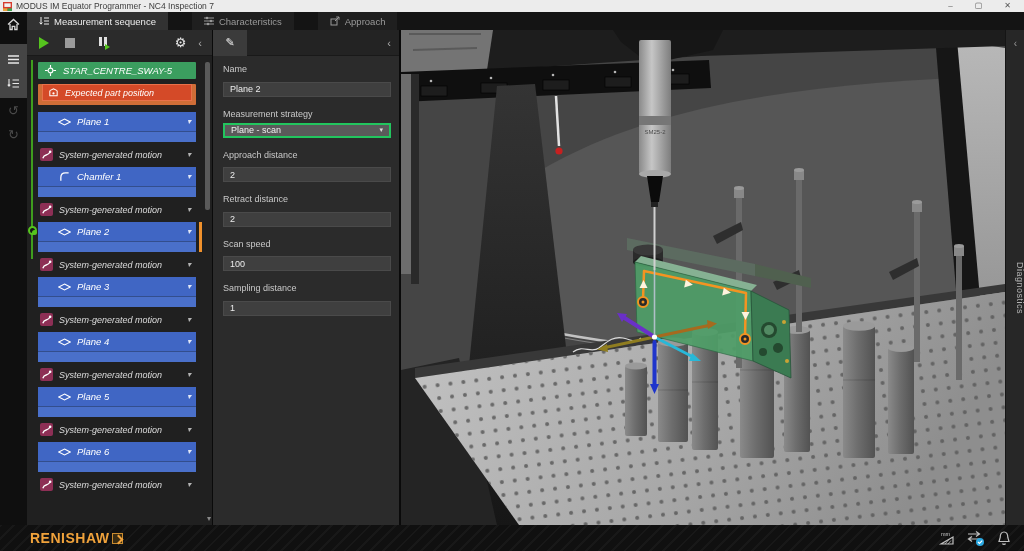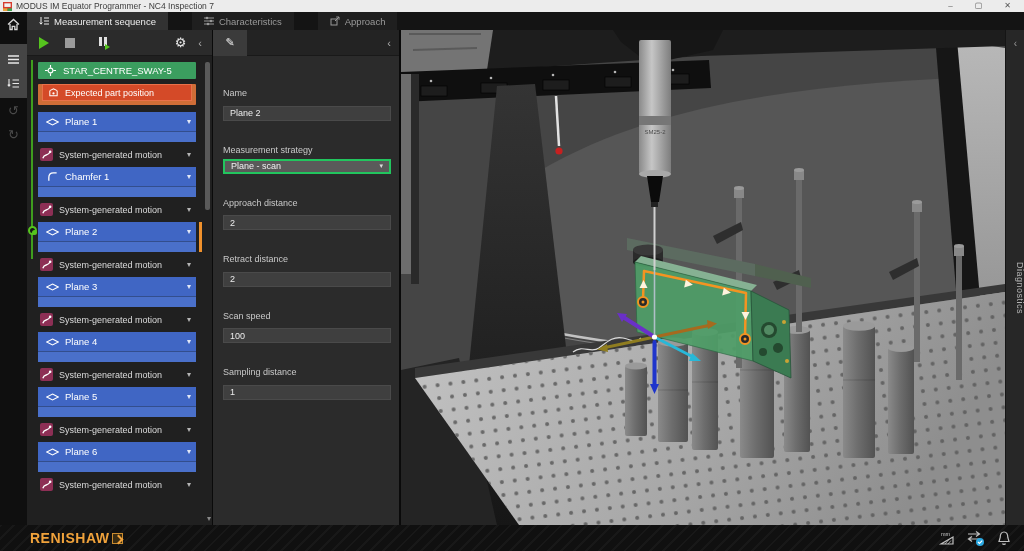--- a/index.html
+++ b/index.html
@@ -42,34 +42,34 @@
   .tb-step { position:relative; width:14px; height:12px; margin-left:22px; }
   .tb-step i { position:absolute; top:0; width:2.5px; height:9px; background:#e0e0e0; }
   .tb-step i:nth-child(1){ left:2px; } .tb-step i:nth-child(2){ left:7px; }
   .tb-step b { position:absolute; left:8px; top:7px; width:0; height:0;
     border-left:5px solid #55c41e; border-top:3px solid transparent; border-bottom:3px solid transparent; }
   .tb-gear { margin-left:auto; font-size:13px; color:#e6e6e6; line-height:1; }
   .tb-collapse { margin-left:12px; margin-right:2px; color:#aaa; font-size:11px; }
 
   .tree { position:relative; flex:1; overflow:hidden; padding:6px 16px 0 11px; }
   .runline { position:absolute; left:4px; top:4px; width:2px; background:#3f9e1e; }
-  .sq { position:relative; border-radius:1px; }
+  .sq { position:relative; border-radius:1px;font-style:italic; }
   .sq .lb { font-size:9.5px; color:#fff; white-space:nowrap; overflow:hidden; }
   .sq .ic { display:inline-flex; width:13px; height:13px; align-items:center; justify-content:center; flex:0 0 auto; }
   .sq .ic svg { width:11px; height:11px; }
   .sq .ch { margin-left:auto; color:rgba(255,255,255,.85); font-size:8px; padding-right:5px; }
   .sq-green { height:17px; display:flex; align-items:center; gap:6px; padding-left:6px;
     background:#3b9e5f; margin-bottom:5px; }
   .sq-orange { background:#cf6d37; padding-bottom:4px; margin-bottom:7px; }
   .sq-orange-h { height:25px; display:flex; align-items:center; gap:6px; padding-left:6px; }
   .sq-red { height:17px; margin:0 4px; display:flex; align-items:center; gap:5px; padding-left:4px;
     background:#d44a28; border:1px solid #e8714a; }
   .sq-red .lb { font-size:9px; }
   .sq-blue { margin-bottom:4px; }
-  .bh { height:19px; display:flex; align-items:center; gap:6px; padding-left:8px; background:#4066c4; }
+  .bh { height:19px; display:flex; align-items:center; gap:6px; padding-left:20px; background:#4066c4; }
   .bf { height:11px; background:#4a70ca; border-top:1px solid rgba(0,0,0,.3); }
   .sq-motion { height:17px; display:flex; align-items:center; gap:6px; padding-left:2px; margin-bottom:4px; }
   .sq-motion .lb { color:#dcdcdc; font-size:9px; }
   .sq-motion .ch { color:#b5b5b5; }
   .mi { background:#8d2f55; border-radius:2px; }
   .selbar { position:absolute; right:-6px; top:0; width:3px; height:100%; background:#f0912c; }
   .runmark { position:absolute; left:-10px; top:4px; width:9px; height:9px; border-radius:50%;
     border:2px solid #55c41e; background:#151515; }
   .runmark::after { content:""; position:absolute; left:2px; top:2px; width:5px; height:5px;
     border-radius:50%; background:#55c41e; }
@@ -80,21 +80,21 @@
   
   .props { position:absolute; top:30px; left:213px; width:188px; height:495px;
     background:#2b2b2b; border-right:2px solid #0a0a0a; }
   .props-head { height:26px; background:#232323; border-bottom:1px solid #191919;
     display:flex; align-items:center; }
   .props-tab { width:34px; height:26px; background:#3b3b3b; color:#eee; display:flex;
     align-items:center; justify-content:center; font-size:11px; }
   .props-collapse { margin-left:auto; margin-right:8px; color:#aaa; font-size:11px; }
   .props-body { padding:8px 10px; }
   .pfield { margin-bottom:12px; }
-  .plabel { font-size:9px; color:#c9c9c9; margin-bottom:4px;margin-top:24px; }
+  .plabel { font-size:9px; color:#c9c9c9; margin-bottom:4px; }
   .pinput { width:168px; height:15px; background:#3f3f3f; border:1px solid #4a4a4a;
     color:#ececec; font-size:9px; font-family:"Liberation Sans",sans-serif; padding:0 6px; }
   .pselect { width:168px; height:15px; background:#5a5a5a; border:2px solid #22c55e;
     color:#f0f0f0; font-size:9px; display:flex; align-items:center; padding:0 6px; }
   .pselect .caret { margin-left:auto; font-size:7px; color:#ddd; }
 
   
   .viewport { position:absolute; top:30px; left:401px; width:604px; height:495px; background:#454545; }
   .viewport svg { display:block; }
 

